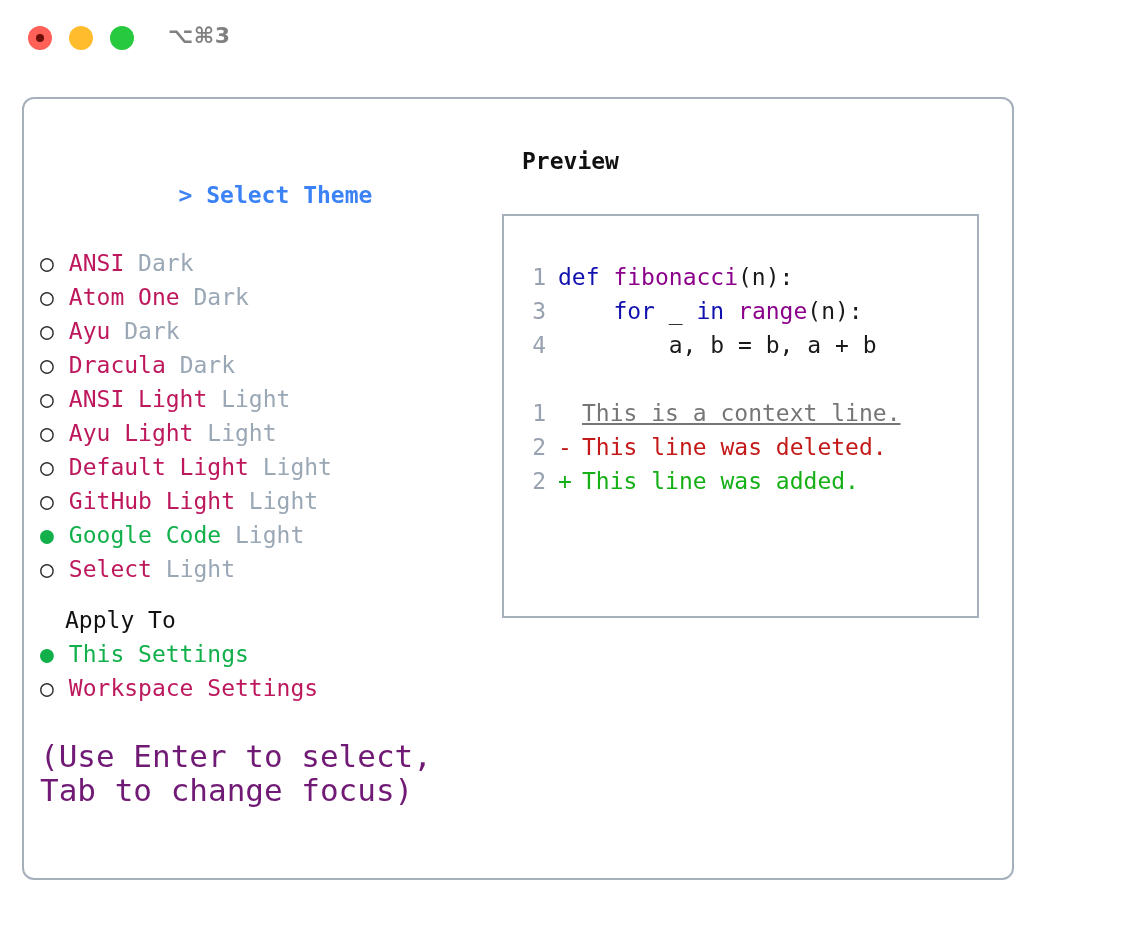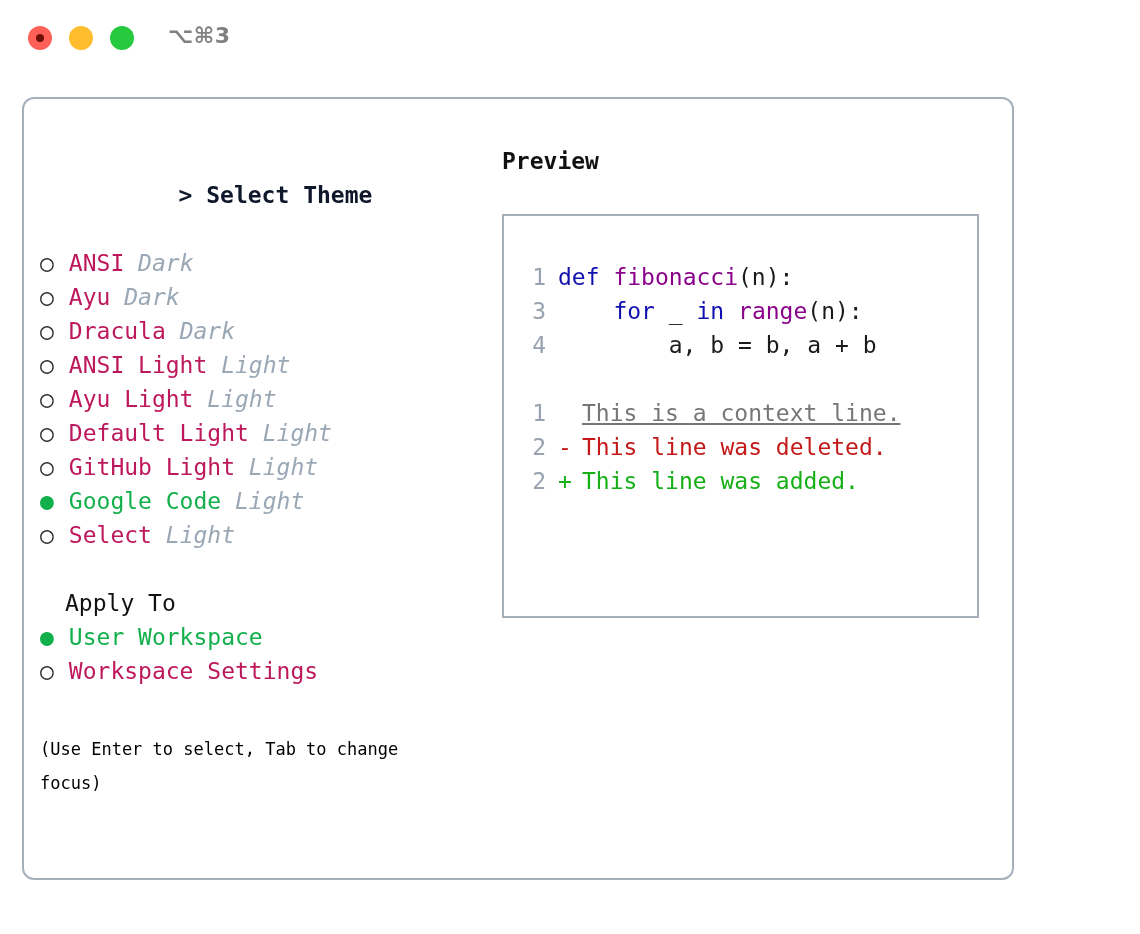--- a/index.html
+++ b/index.html
@@ -88,21 +88,21 @@
   
   #left-col {
     position: absolute;
     left: 16px; top: 45px;
     width: 450px;
   }
 
   .theme-header {
     font-size: 23px;
     font-weight: 700;
-    color: #0f172a;
+    color: #3b82f6;
     line-height: 34px;
     white-space: pre;
     letter-spacing: 0px;
   }
 
   .list-row {
     font-size: 23px;
     line-height: 34px;
     white-space: pre;
     color: #2c2c2c;
@@ -116,55 +116,56 @@
   }
   .bullet.off {
     color: #333333;
   }
   .bullet.on {
     color: #12b04b;
   }
 
   .row-label { color: #be185d; }
   .row-label.selected { color: #12b04b; }
-  .row-tag   { color: #9aa7b5; font-style: italic; }
+  .row-tag   { color: #9aa7b5; }
 
   .section-title {
     font-size: 23px;
     line-height: 34px;
     color: #111111;
     white-space: pre;
     padding-left: 25px;
   }
 
-  #apply-block { margin-top: 34px; }
+  #apply-block { margin-top: 17px; }
 
   #help-text {
-    margin-top: 44px;
-    font-size: 17px;
-    line-height: 34px;
-    color: #000000;
+    margin-top: 34px;
+    font-size: 31px;
+    line-height: 34px;
+    color: #701a75;
     width: 420px;
     white-space: pre-wrap;
     word-break: normal;
   }
 
   
   #right-col {
     position: absolute;
     left: 478px; top: 45px;
     width: 500px;
   }
 
   #preview-title {
     font-size: 23px;
     font-weight: 700;
     color: #111111;
     line-height: 34px;
     white-space: pre;
+    margin-left: 20px;
   }
 
   #preview-box {
     margin-top: 36px;
     width: 477px;
     height: 404px;
     border: 2px solid #a6b0bd;
     background: #ffffff;
     position: relative;
   }
@@ -228,34 +229,35 @@
     <div id="panel-inner">
 
       <div id="left-col">
 
         <div class="theme-header">
           <span>&gt;</span><span> </span><span>Select Theme</span>
         </div>
 
         <div id="theme-items">
             <div class="list-row"><span class="bullet off">○</span><span class="row-label"> ANSI</span><span class="row-tag"> Dark</span></div>
+            <div class="list-row"><span class="bullet off">○</span><span class="row-label"> Atom One</span><span class="row-tag"> Dark</span></div>
             <div class="list-row"><span class="bullet off">○</span><span class="row-label"> Ayu</span><span class="row-tag"> Dark</span></div>
             <div class="list-row"><span class="bullet off">○</span><span class="row-label"> Dracula</span><span class="row-tag"> Dark</span></div>
             <div class="list-row"><span class="bullet off">○</span><span class="row-label"> ANSI Light</span><span class="row-tag"> Light</span></div>
             <div class="list-row"><span class="bullet off">○</span><span class="row-label"> Ayu Light</span><span class="row-tag"> Light</span></div>
             <div class="list-row"><span class="bullet off">○</span><span class="row-label"> Default Light</span><span class="row-tag"> Light</span></div>
             <div class="list-row"><span class="bullet off">○</span><span class="row-label"> GitHub Light</span><span class="row-tag"> Light</span></div>
             <div class="list-row"><span class="bullet on">●</span><span class="row-label selected"> Google Code</span><span class="row-tag"> Light</span></div>
             <div class="list-row"><span class="bullet off">○</span><span class="row-label"> Select</span><span class="row-tag"> Light</span></div>
           </div>
 
         <div id="apply-block">
           <div class="section-title">Apply To</div>
           <div id="apply-items">
-              <div class="list-row"><span class="bullet on">●</span><span class="row-label selected"> User Workspace</span></div>
+              <div class="list-row"><span class="bullet on">●</span><span class="row-label selected"> This Settings</span></div>
               <div class="list-row"><span class="bullet off">○</span><span class="row-label"> Workspace Settings</span></div>
             </div>
         </div>
 
         <div id="help-text">(Use Enter to select, Tab to change focus)</div>
       </div>
 
       <div id="right-col">
         <div id="preview-title">Preview</div>
 

